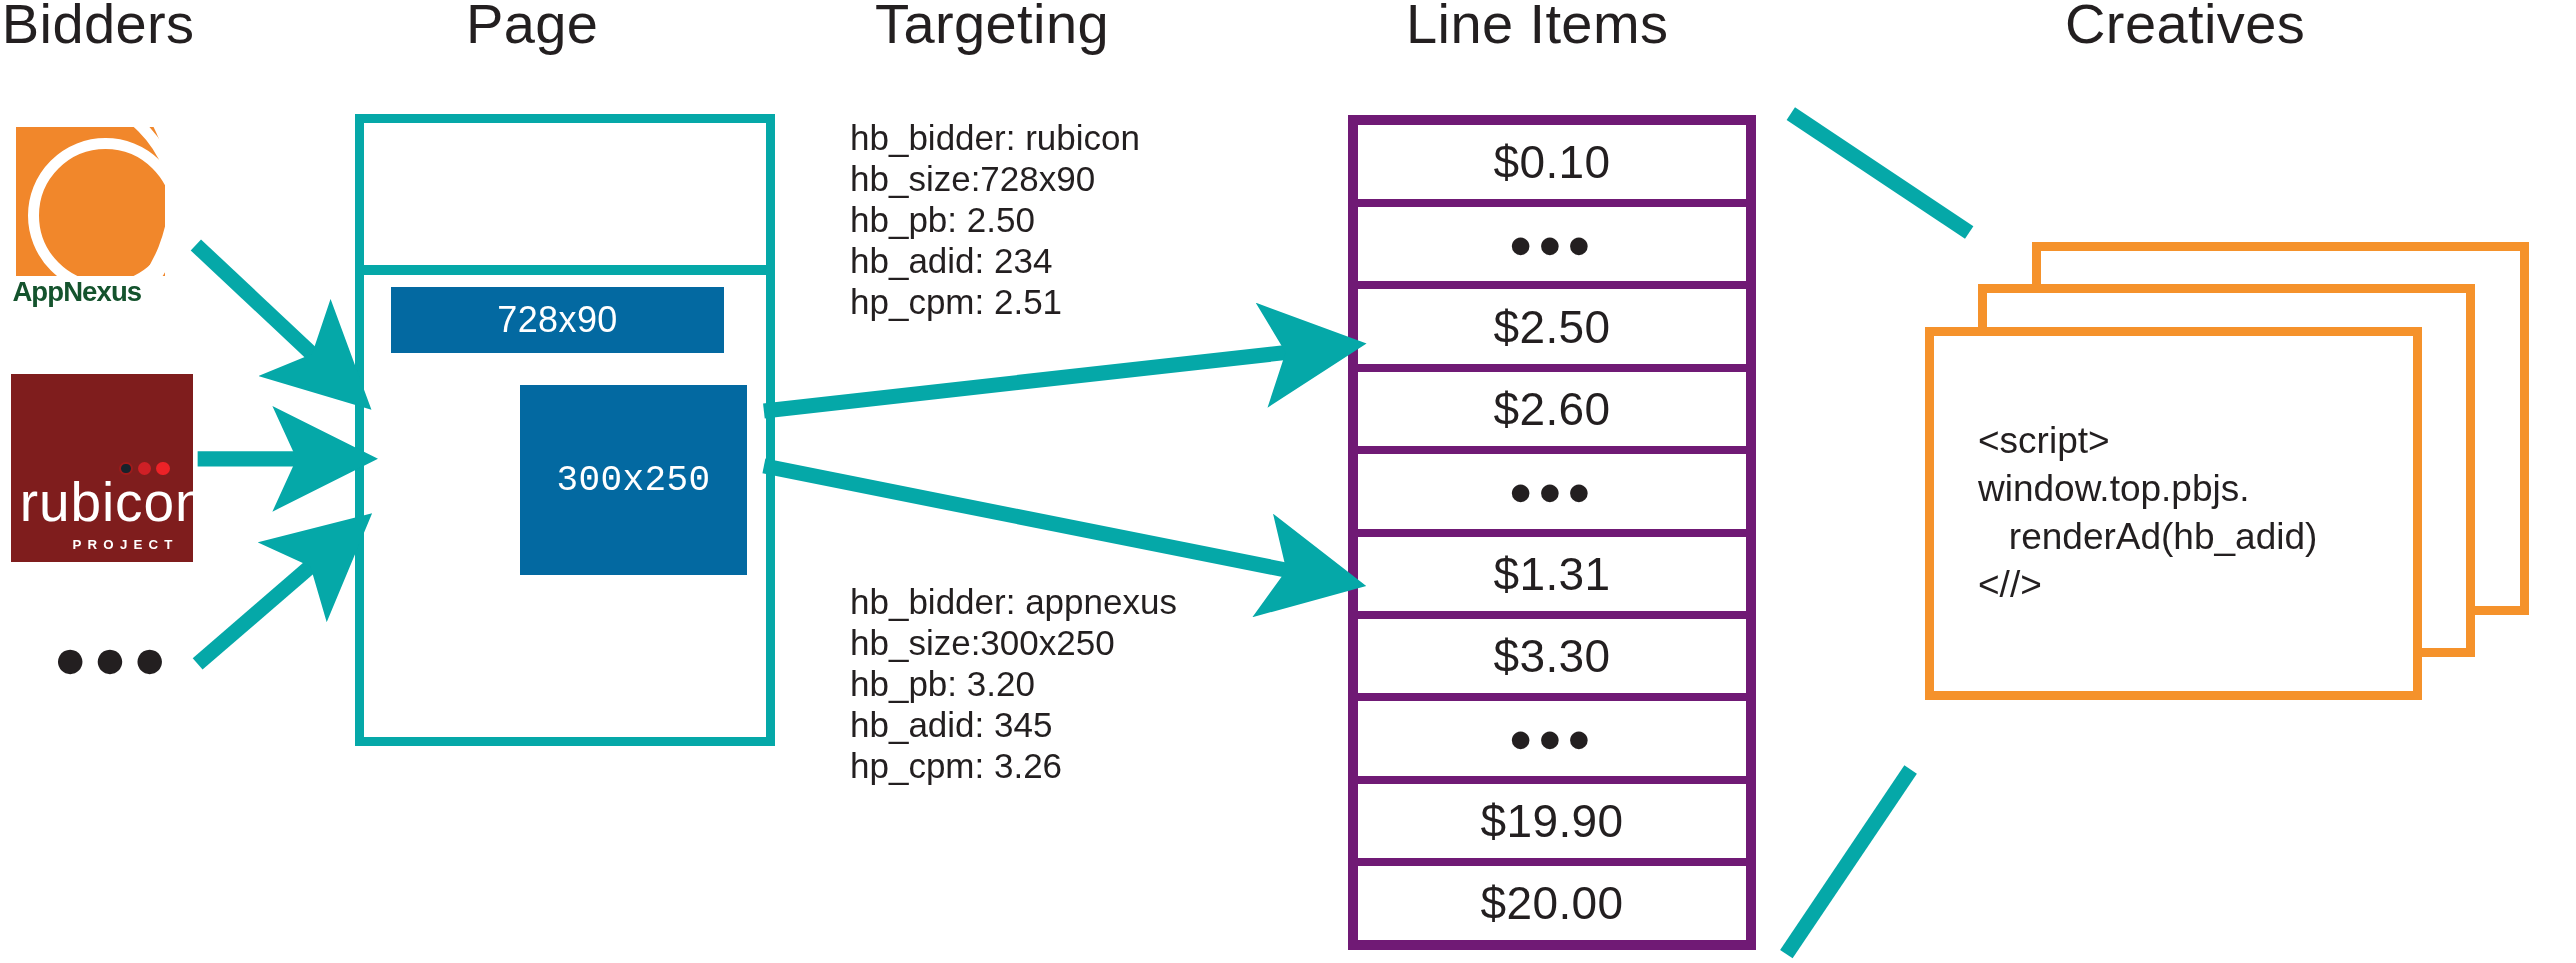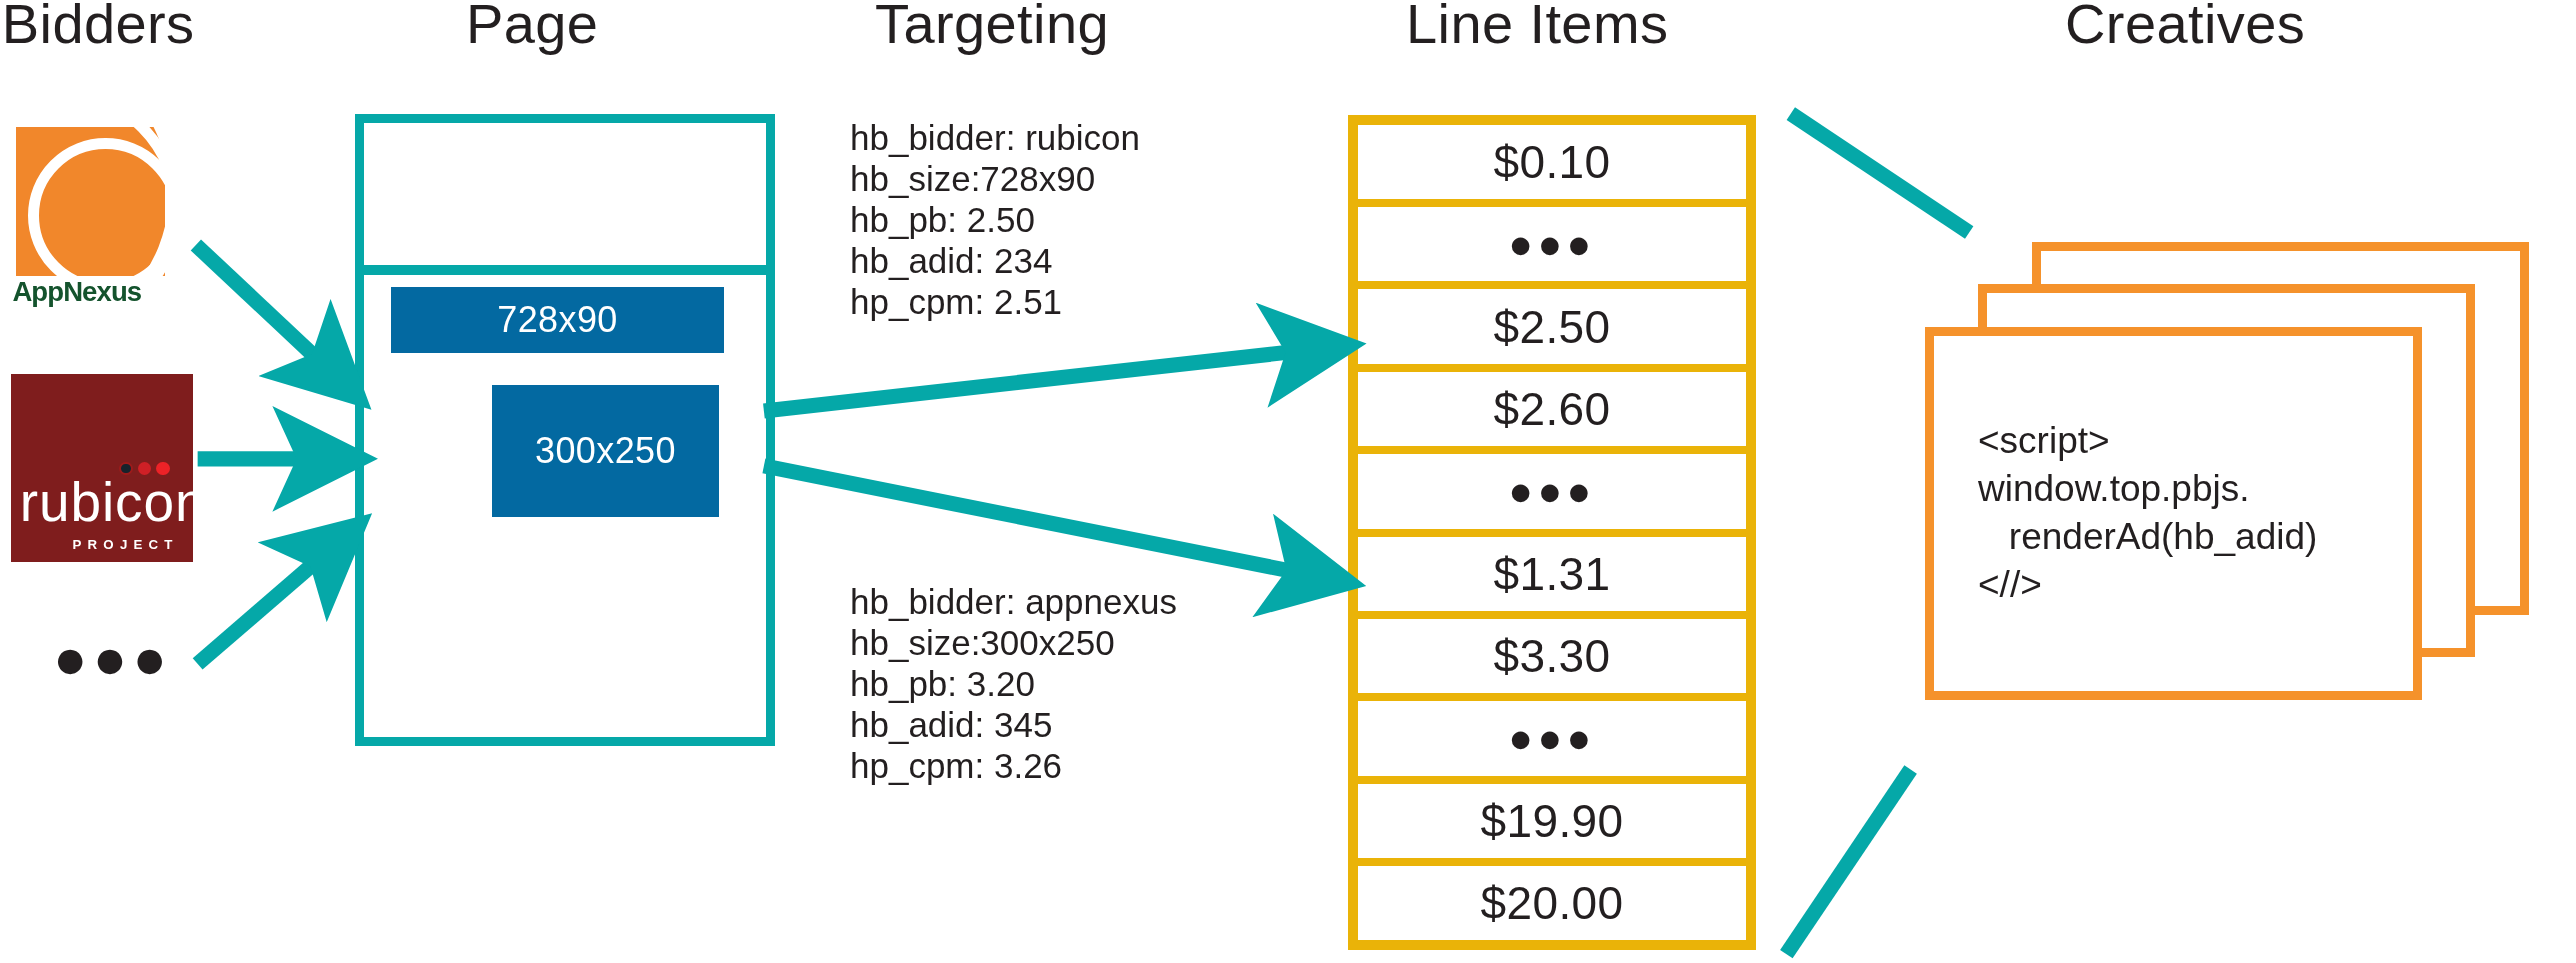--- a/index.html
+++ b/index.html
@@ -123,40 +123,40 @@
     background: #0369a1;
     color: #ffffff;
     display: flex;
     align-items: center;
     justify-content: center;
     font-size: 36px;
     font-weight: 400;
     letter-spacing: 0.4px;
   }
   .adslot-728 { left: 391px; top: 287px; width: 333px; height: 66px; }
-  .adslot-300 { left: 492px; top: 385px; width: 227px; height: 132px; }
+  .adslot-300 { left: 520px; top: 385px; width: 227px; height: 190px; font-family: Liberation Mono, monospace; }
 
   
   .targeting {
     position: absolute;
     font-size: 35px;
     line-height: 41px;
     color: #231f20;
     font-weight: 400;
     white-space: nowrap;
   }
   .targeting-1 { left: 850px; top: 117px; }
   .targeting-2 { left: 850px; top: 581px; }
 
   
   .line-items {
     position: absolute;
     left: 1348px; top: 115px;
     width: 408px; height: 835px;
-    background: #eab308;
+    background: #701a75;
     box-sizing: border-box;
     padding: 9.8px;
     display: flex;
     flex-direction: column;
     gap: 8px;
     justify-content: center;
   }
   .li-row {
     background: #ffffff;
     flex: 1 1 0;

